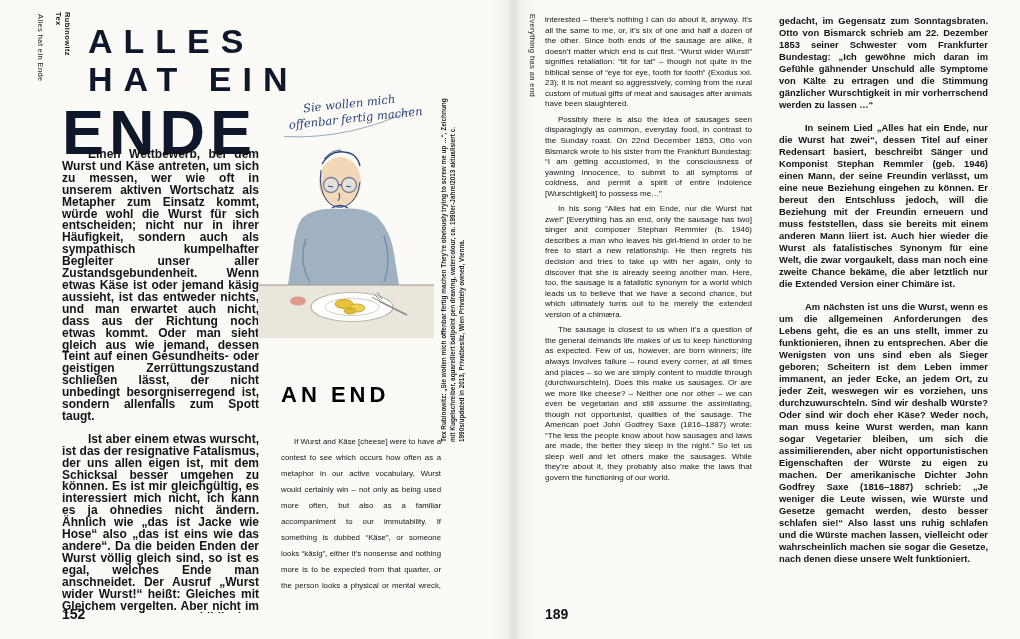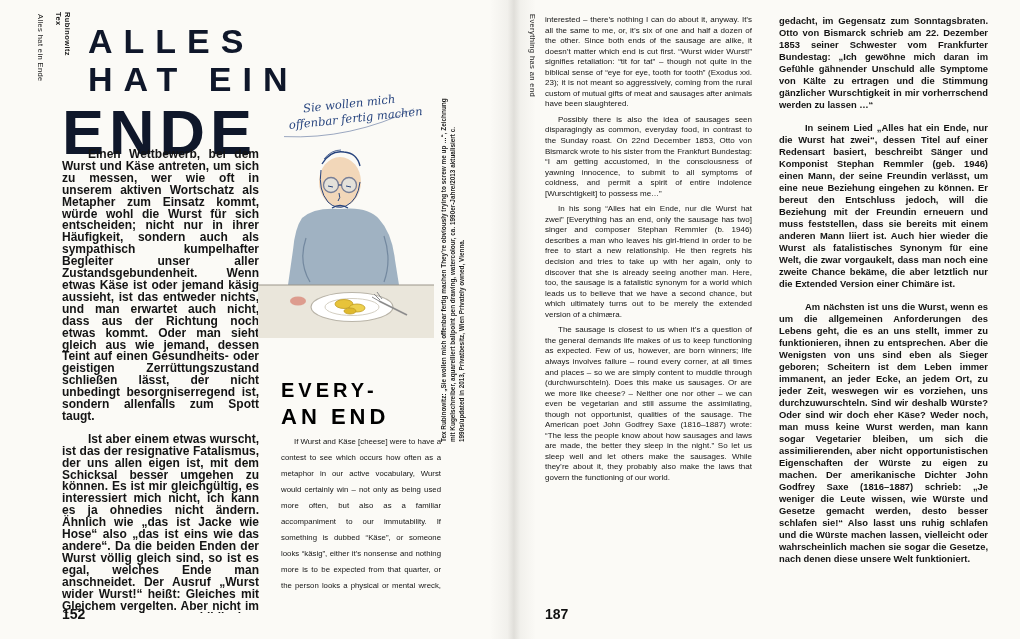--- a/index.html
+++ b/index.html
@@ -130,21 +130,20 @@
           <path d="M114,209 l7,4 M116,206 l6,6 M119,204 l5,7" stroke="#8c8c8c" stroke-width="1" fill="none"></path>
         </g>
       </g>
     </svg>
 
     <div class="caption">
       <div class="caption-inner">Tex Rubinowitz: „Sie wollen mich offenbar fertig machen They’re obviously trying to screw me up …“, Zeichnung mit Kugelschreiber, aquarelliert ballpoint pen drawing, watercolour, ca. 1990er-Jahre/2013 aktualisiert c. 1990s/updated in 2013, Privatbesitz, Wien Privately owned, Vienna.</div>
     </div>
 
     <div class="heading-en">
-      <div class="h1">EVERY-</div>
       <div class="h3">AN END</div>
     </div>
 
     <div class="col-en-left en" lang="en">
       <p>If Wurst and Käse [cheese] were to have a contest to see which occurs how often as a metaphor in our active vocabulary, Wurst would certainly win – not only as being used more often, but also as a familiar accompaniment to our immutability. If something is dubbed “Käse”, or someone looks “käsig”, either it’s nonsense and nothing more is to be expected from that quarter, or the person looks a physical or mental wreck, though not yet giving cause for alarm, but rather for ridicule.</p>
       <p>But if we regard something as “Wurst”, this reflects resignation – the way we all have of dealing with fate. I’m indifferent to it, I’m not</p>
     </div>
 
     <div class="pagenum pagenum-left">152</div>
   </div>
@@ -159,18 +158,18 @@
       <p>In his song “Alles hat ein Ende, nur die Wurst hat zwei” [Everything has an end, only the sausage has two] singer and composer Stephan Remmler (b. 1946) describes a man who leaves his girl-friend in order to be free to start a new relationship. He then regrets his decision and tries to take up with her again, only to discover that she is already seeing another man. Here, too, the sausage is a fatalistic synonym for a world which leads us to believe that we have a second chance, but which ultimately turns out to be merely the extended version of a chimæra.</p>
       <p>The sausage is closest to us when it’s a question of the general demands life makes of us to keep functioning as expected. Few of us, however, are born winners; life always involves failure – round every corner, at all times and places – so we are simply content to muddle through (durchwurschteln). Does this make us sausages. Or are we more like cheese? – Neither one nor other – we can even be vegetarian and still assume the assimilating, though not opportunist, qualities of the sausage. The American poet John Godfrey Saxe (1816–1887) wrote: “The less the people know about how sausages and laws are made, the better they sleep in the night.” So let us sleep well and let others make the sausages. While they’re about it, they probably also make the laws that govern the functioning of our world.</p>
     </div>
 
     <div class="col-de-right de" lang="de">
       <p class="cont">gedacht, im Gegensatz zum Sonntagsbraten. Otto von Bismarck schrieb am 22. Dezember 1853 seiner Schwester vom Frankfurter Bundestag: „Ich gewöhne mich daran im Gefühle gähnender Unschuld alle Symptome von Kälte zu ertragen und die Stimmung gänzlicher Wurschtigkeit in mir vorherrschend werden zu lassen …“</p>
       <p>In seinem Lied „Alles hat ein Ende, nur die Wurst hat zwei“, dessen Titel auf einer Redensart basiert, beschreibt Sänger und Komponist Stephan Remmler (geb. 1946) einen Mann, der seine Freundin verlässt, um eine neue Beziehung eingehen zu können. Er bereut den Entschluss jedoch, will die Beziehung mit der Freundin erneuern und muss feststellen, dass sie bereits mit einem anderen Mann liiert ist. Auch hier wieder die Wurst als fatalistisches Synonym für eine Welt, die zwar vorgaukelt, dass man noch eine zweite Chance bekäme, die aber letztlich nur die Extended Version einer Chimäre ist.</p>
       <p>Am nächsten ist uns die Wurst, wenn es um die allgemeinen Anforderungen des Lebens geht, die es an uns stellt, immer zu funktionieren, ihnen zu entsprechen. Aber die Wenigsten von uns sind eben als Sieger geboren; Scheitern ist dem Leben immer immanent, an jeder Ecke, an jedem Ort, zu jeder Zeit, weswegen wir es vorziehen, uns durchzuwurschteln. Sind wir deshalb Würste? Oder sind wir doch eher Käse? Weder noch, man muss keine Wurst werden, man kann sogar Vegetarier bleiben, um sich die assimilierenden, aber nicht opportunistischen Eigenschaften der Würste zu eigen zu machen. Der amerikanische Dichter John Godfrey Saxe (1816–1887) schrieb: „Je weniger die Leute wissen, wie Würste und Gesetze gemacht werden, desto besser schlafen sie!“ Also lasst uns ruhig schlafen und die Würste machen lassen, vielleicht oder wahrscheinlich machen sie sogar die Gesetze, nach denen diese unsere Welt funktioniert.</p>
     </div>
 
-    <div class="pagenum pagenum-right">187</div>
+    <div class="pagenum pagenum-right">189</div>
   </div>
 
 </div>
 
 <div class="gutter"></div>
 
 </body></html>

